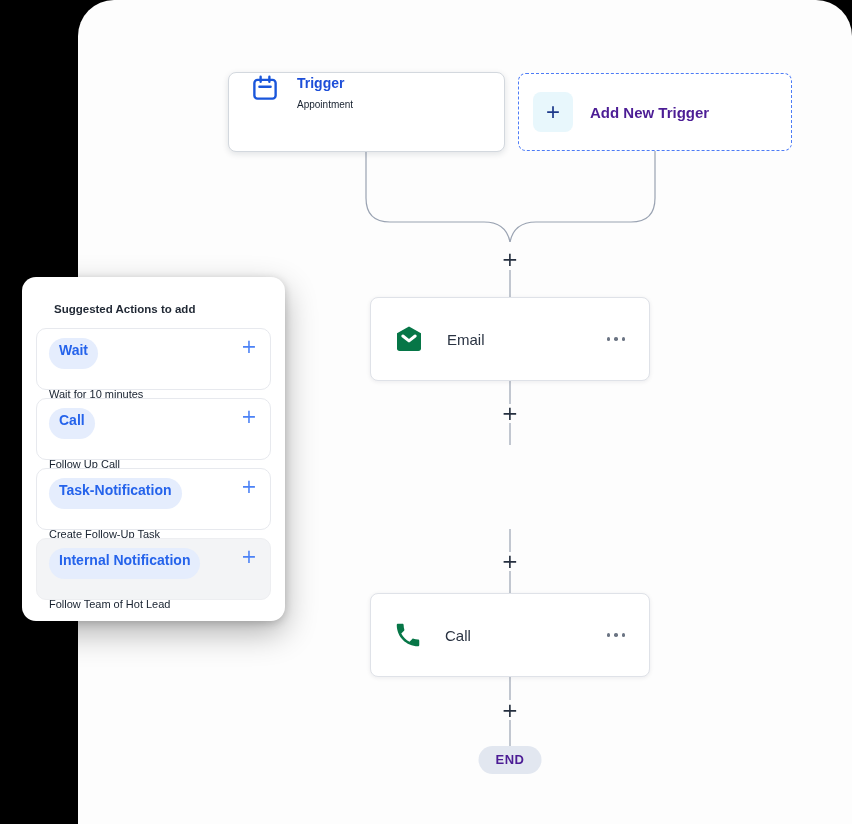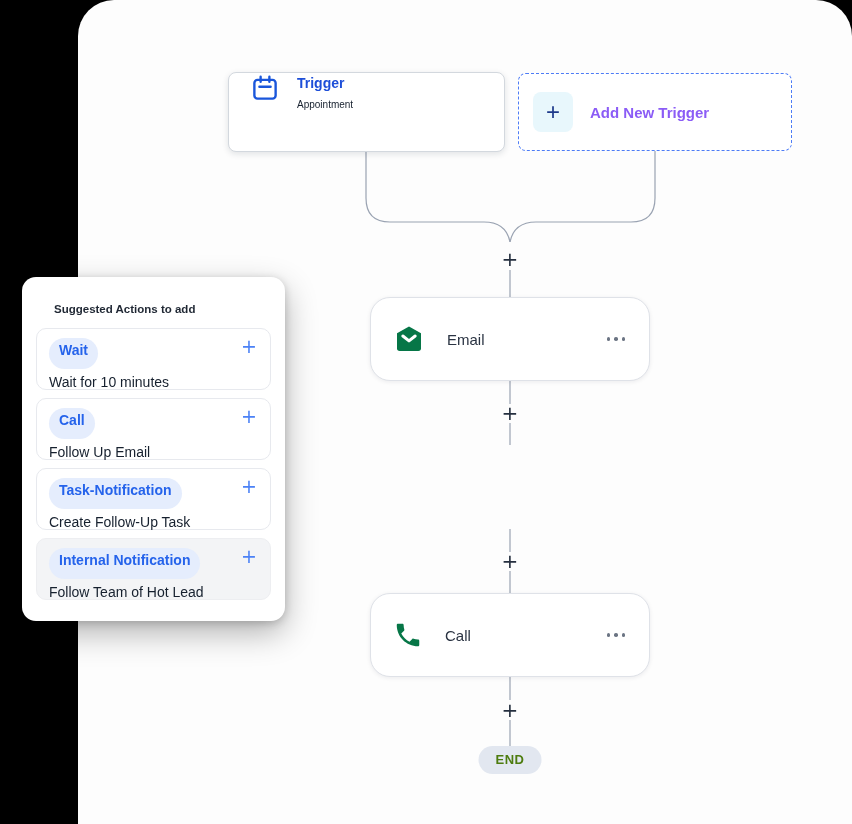--- a/index.html
+++ b/index.html
@@ -26,41 +26,41 @@
   .add-trigger-card {
     position: absolute; left: 518px; top: 73px; width: 274px; height: 78px;
     background: #fff; border: 1px dashed #4d7cf6; border-radius: 8px;
     display: flex; align-items: center; gap: 17px; padding-left: 14px; cursor: pointer;
   }
   .add-plus-box {
     width: 40px; height: 40px; border-radius: 8px; background: #e8f7fc;
     display: flex; align-items: center; justify-content: center;
     color: #1e3a8a; font-size: 24px; font-weight: 400; line-height: 1;
   }
-  .add-label { color: #8b5cf6; font-weight: bold; font-size: 15px; }
+  .add-label { color: #4c1d95; font-weight: bold; font-size: 15px; }
 
   
   .node-card {
     position: absolute; left: 370px; width: 280px; height: 84px;
-    background: #fff; border: 1px solid #dfe2e8; border-radius: 20px;
+    background: #fff; border: 1px solid #dfe2e8; border-radius: 8px;
     box-shadow: 0 1px 4px rgba(20,30,50,.08);
     display: flex; align-items: center; padding: 0 20px 0 22px; gap: 22px; cursor: pointer;
   }
   .node-label { color: #2a3342; font-size: 15px; flex: 1; }
   .dots { display: flex; gap: 4px; align-items: center; cursor: pointer; padding: 4px; }
   .dots i { width: 3.5px; height: 3.5px; border-radius: 50%; background: #6b7483; display: block; }
 
   .plus-node {
     position: absolute; transform: translate(-50%,-50%);
     color: #252f3f; font-size: 20px; line-height: 1; font-weight: 400; cursor: pointer;
     font-family: "DejaVu Sans", sans-serif;
   }
   .end-pill {
     position: absolute; left: 510px; top: 746px; transform: translateX(-50%);
-    background: #e2e7f0; color: #4d7c0f; font-size: 13px; font-weight: bold;
+    background: #e2e7f0; color: #4c1d95; font-size: 13px; font-weight: bold;
     letter-spacing: .5px; border-radius: 999px; padding: 6px 17px 7px;
   }
 
   
   .panel {
     position: absolute; left: 22px; top: 277px; width: 263px; height: 344px;
     background: #fff; border-radius: 14px;
     box-shadow: 0 12px 32px rgba(0,0,0,.30), 0 2px 8px rgba(0,0,0,.18);
     padding: 26px 14px 22px;
   }
@@ -72,21 +72,21 @@
   .sa-item.highlight { background: #f3f4f6; border-color: #edeef1; }
   .sa-badge {
     display: inline-block; background: #e5edfd; color: #2563eb;
     font-size: 14px; font-weight: bold; border-radius: 999px; padding: 4px 10px 11px;
   }
   .sa-plus {
     position: absolute; right: 13px; top: 8px; color: #4c82f6;
     font-size: 19px; line-height: 1; font-weight: 400; cursor: pointer;
     font-family: "DejaVu Sans", sans-serif;
   }
-  .sa-text { color: #16202e; font-size: 14px; margin-top: 5px; }
+  .sa-text { color: #16202e; font-size: 11px; margin-top: 19px; }
 
   .icon-svg { display: block; }
 </style>
 </head>
 <body>
 
 <div class="stage">
   <div class="canvas">
 
     <svg class="connectors" width="852" height="824" viewBox="0 0 852 824" style="left:-78px;">
@@ -166,21 +166,21 @@
 
     <div class="sa-item">
       <span class="sa-badge">Wait</span>
       <span class="sa-plus">+</span>
       <div class="sa-text">Wait for 10 minutes</div>
     </div>
 
     <div class="sa-item">
       <span class="sa-badge">Call</span>
       <span class="sa-plus">+</span>
-      <div class="sa-text">Follow Up Email</div>
+      <div class="sa-text">Follow Up Call</div>
     </div>
 
     <div class="sa-item">
       <span class="sa-badge">Task-Notification</span>
       <span class="sa-plus">+</span>
       <div class="sa-text">Create Follow-Up Task</div>
     </div>
 
     <div class="sa-item highlight">
       <span class="sa-badge">Internal Notification</span>

